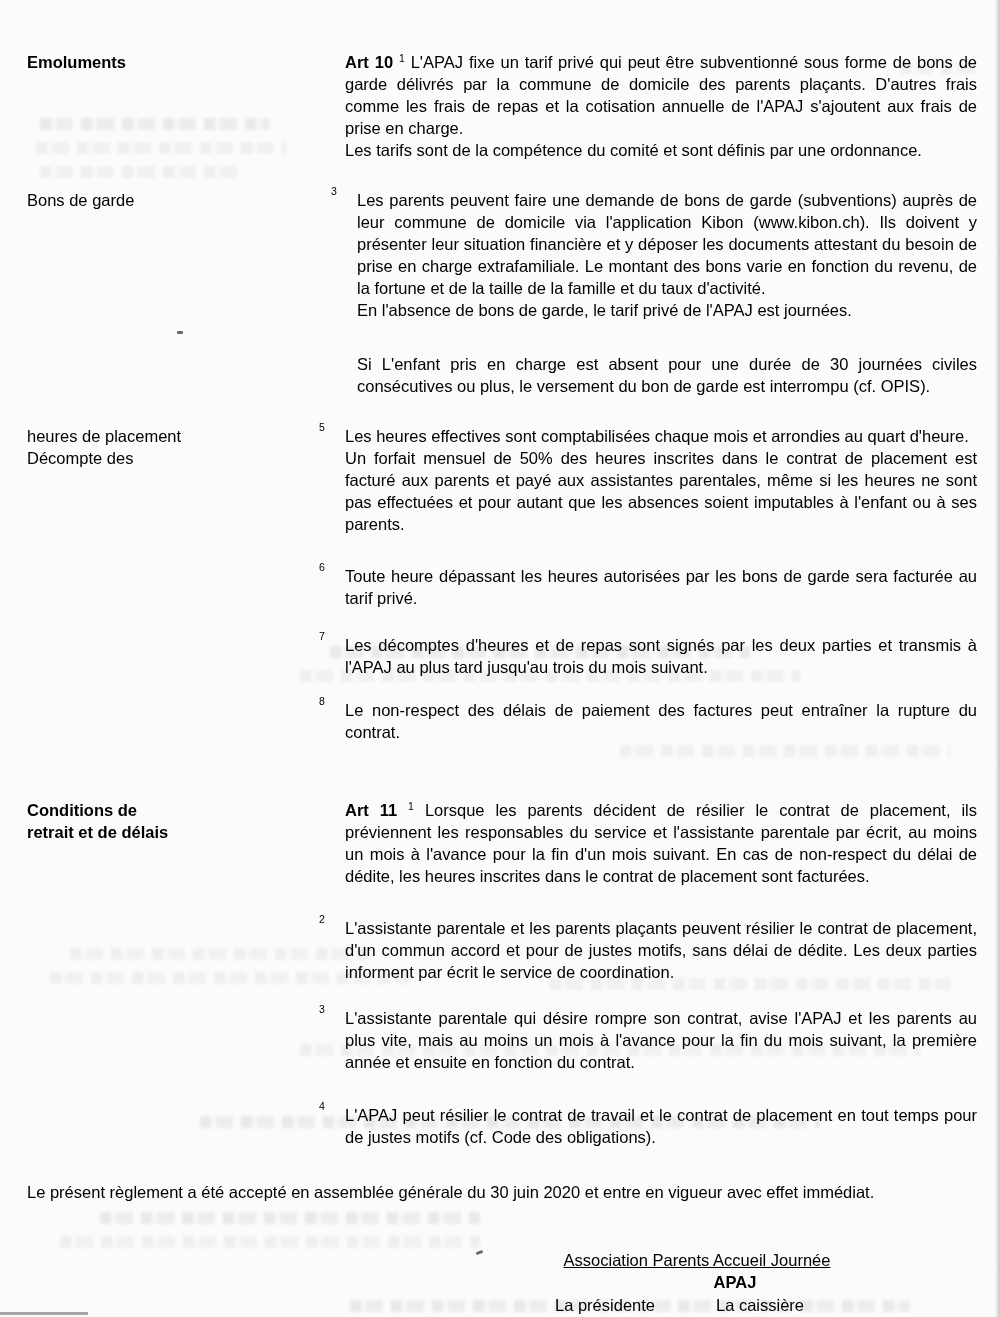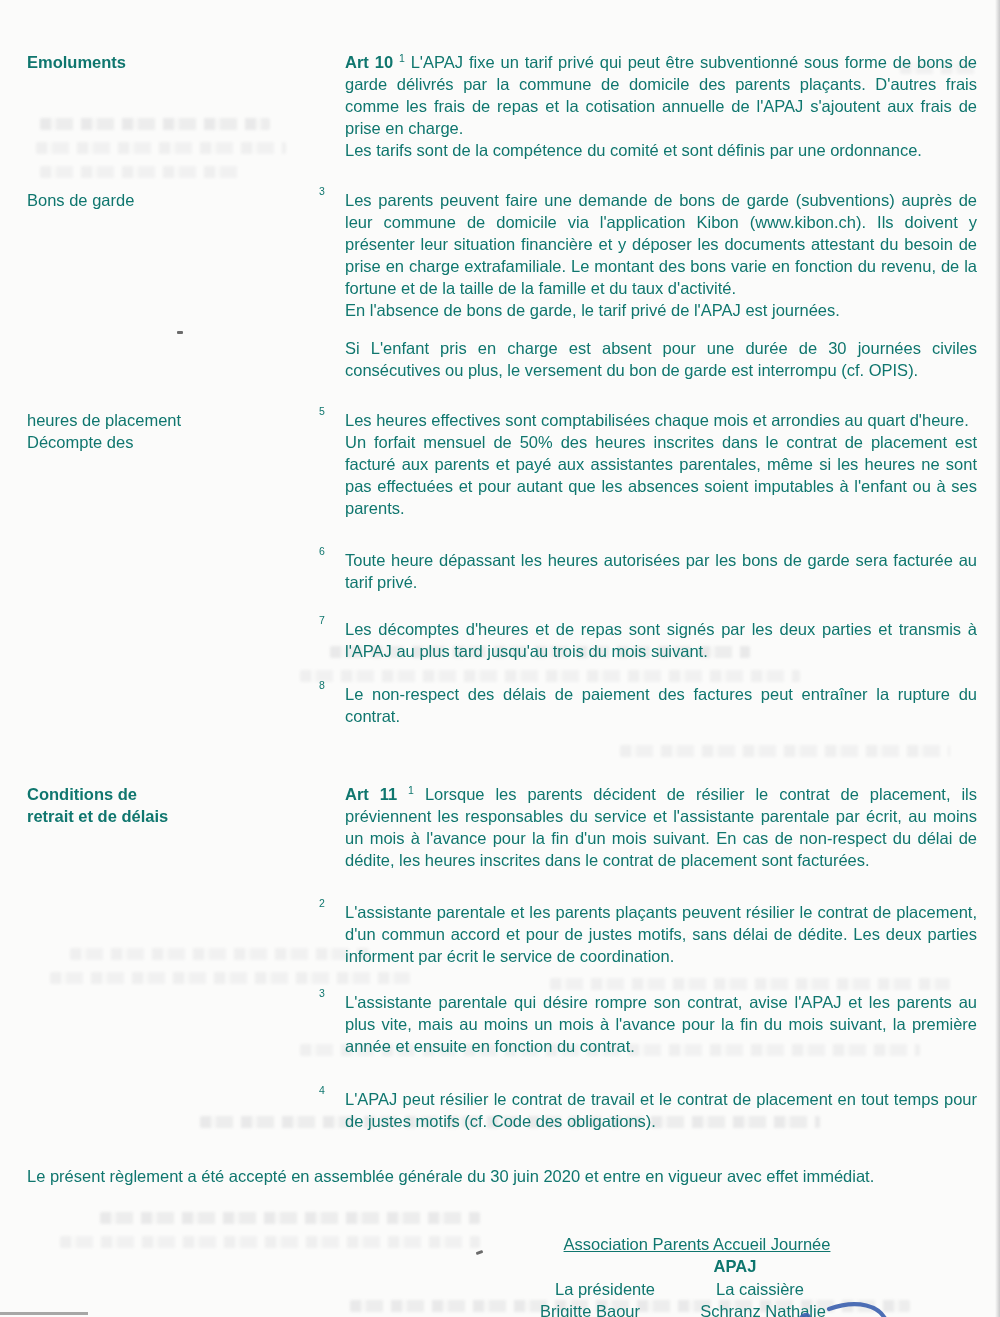--- a/index.html
+++ b/index.html
@@ -1,21 +1,21 @@
 <!DOCTYPE html>
 <html><head>
 <meta charset="utf-8">
 <style>
   html,body{margin:0;padding:0;background:#e9e9e9;}
   .page{
     position:relative;
     width:1000px;height:1317px;
     background:#fbfbfa;
     font-family:"Liberation Sans","DejaVu Sans",sans-serif;
-    color:#0f766e;
+    color:#000000;
     font-size:16.5px;line-height:22px;
     box-sizing:border-box;
     padding:51px 23px 0 27px;
     overflow:hidden;
   }
   .page::after{ 
     content:"";position:absolute;top:0;right:0;bottom:0;width:5px;
     background:linear-gradient(to left,rgba(70,70,75,.28),rgba(70,70,75,0));
     pointer-events:none;
   }
@@ -73,31 +73,31 @@
       <div>Emoluments</div>
     </div>
     <div class="body">
       <div class="para">
         <div class="seg"><span class="art">Art 10</span> <sup class="sup-in">1</sup> <span>L'APAJ fixe un tarif privé qui peut être subventionné sous forme de bons de garde délivrés par la commune de domicile des parents plaçants. D'autres frais comme les frais de repas et la cotisation annuelle de l'APAJ s'ajoutent aux frais de prise en charge.</span></div>
         <div class="seg">Les tarifs sont de la compétence du comité et sont définis par une ordonnance.</div>
       </div>
     </div>
   </section>
 
-  <section class="row" style="margin-top:28px;">
+  <section class="row" style="margin-top:28px;gap:12px;">
     <div class="label">
       <div>Bons de garde</div>
     </div>
     <div class="body">
       <div class="para">
         <span class="sup-hang">3</span>
         <div class="seg">Les parents peuvent faire une demande de bons de garde (subventions) auprès de leur commune de domicile via l'application Kibon (www.kibon.ch). Ils doivent y présenter leur situation financière et y déposer les documents attestant du besoin de prise en charge extrafamiliale. Le montant des bons varie en fonction du revenu, de la fortune et de la taille de la famille et du taux d'activité.</div>
         <div class="seg">En l'absence de bons de garde, le tarif privé de l'APAJ est journées.</div>
       </div>
-      <div class="para" style="margin-top:16px;">
+      <div class="para" style="margin-top:32px;">
         <div class="seg">Si L'enfant pris en charge est absent pour une durée de 30 journées civiles consécutives ou plus, le versement du bon de garde est interrompu (cf. OPIS).</div>
       </div>
     </div>
   </section>
 
   <section class="row" style="margin-top:28px;">
     <div class="label">
       <div>heures de placement</div>
       <div>Décompte des</div>
     </div>

